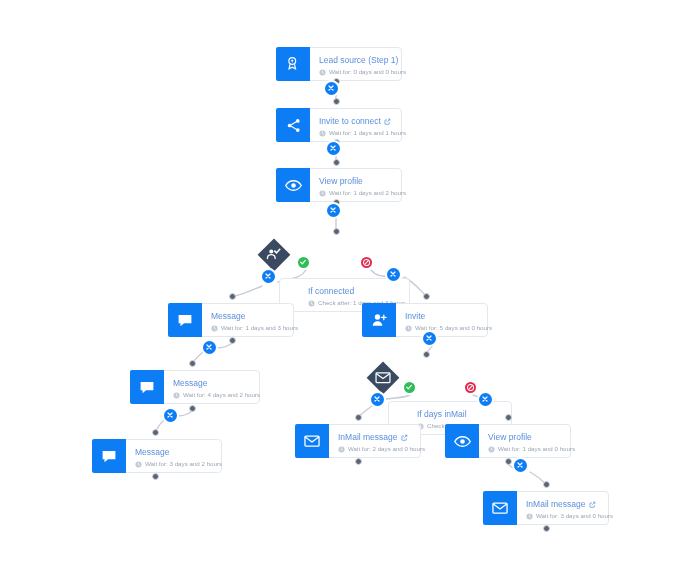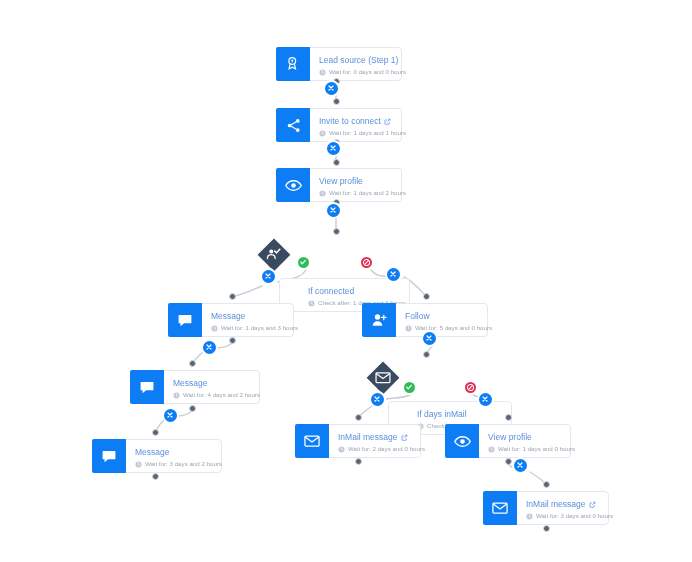--- a/index.html
+++ b/index.html
@@ -360,21 +360,21 @@
   <div class="node" style="left:362px; top:303px; width:126px;">
     <div class="node-icon">
       <svg width="18" height="18" viewBox="0 0 24 24" fill="#ffffff">
         <circle cx="10" cy="8" r="3.6"></circle>
         <path d="M3.6 19.5c0-3.6 2.9-6 6.4-6s6.4 2.4 6.4 6z"></path>
         <path d="M18.4 5.6v6M15.4 8.6h6" stroke="#ffffff" stroke-width="1.7" stroke-linecap="round"></path>
       </svg>
     </div>
     <div class="node-body">
       <div class="node-title">
-        <span>Follow</span>
+        <span>Invite</span>
       </div>
       <div class="node-sub">
         <span class="clock-dot">
           <svg width="7" height="7" viewBox="0 0 16 16">
               <circle cx="8" cy="8" r="7" fill="#c3cbd6"></circle>
               <path d="M8 4.2v4.1l2.6 1.5" stroke="#ffffff" stroke-width="1.5" fill="none" stroke-linecap="round"></path>
             </svg>
         </span>
         <span>Wait for: 5 days and 0 hours</span>
       </div>

